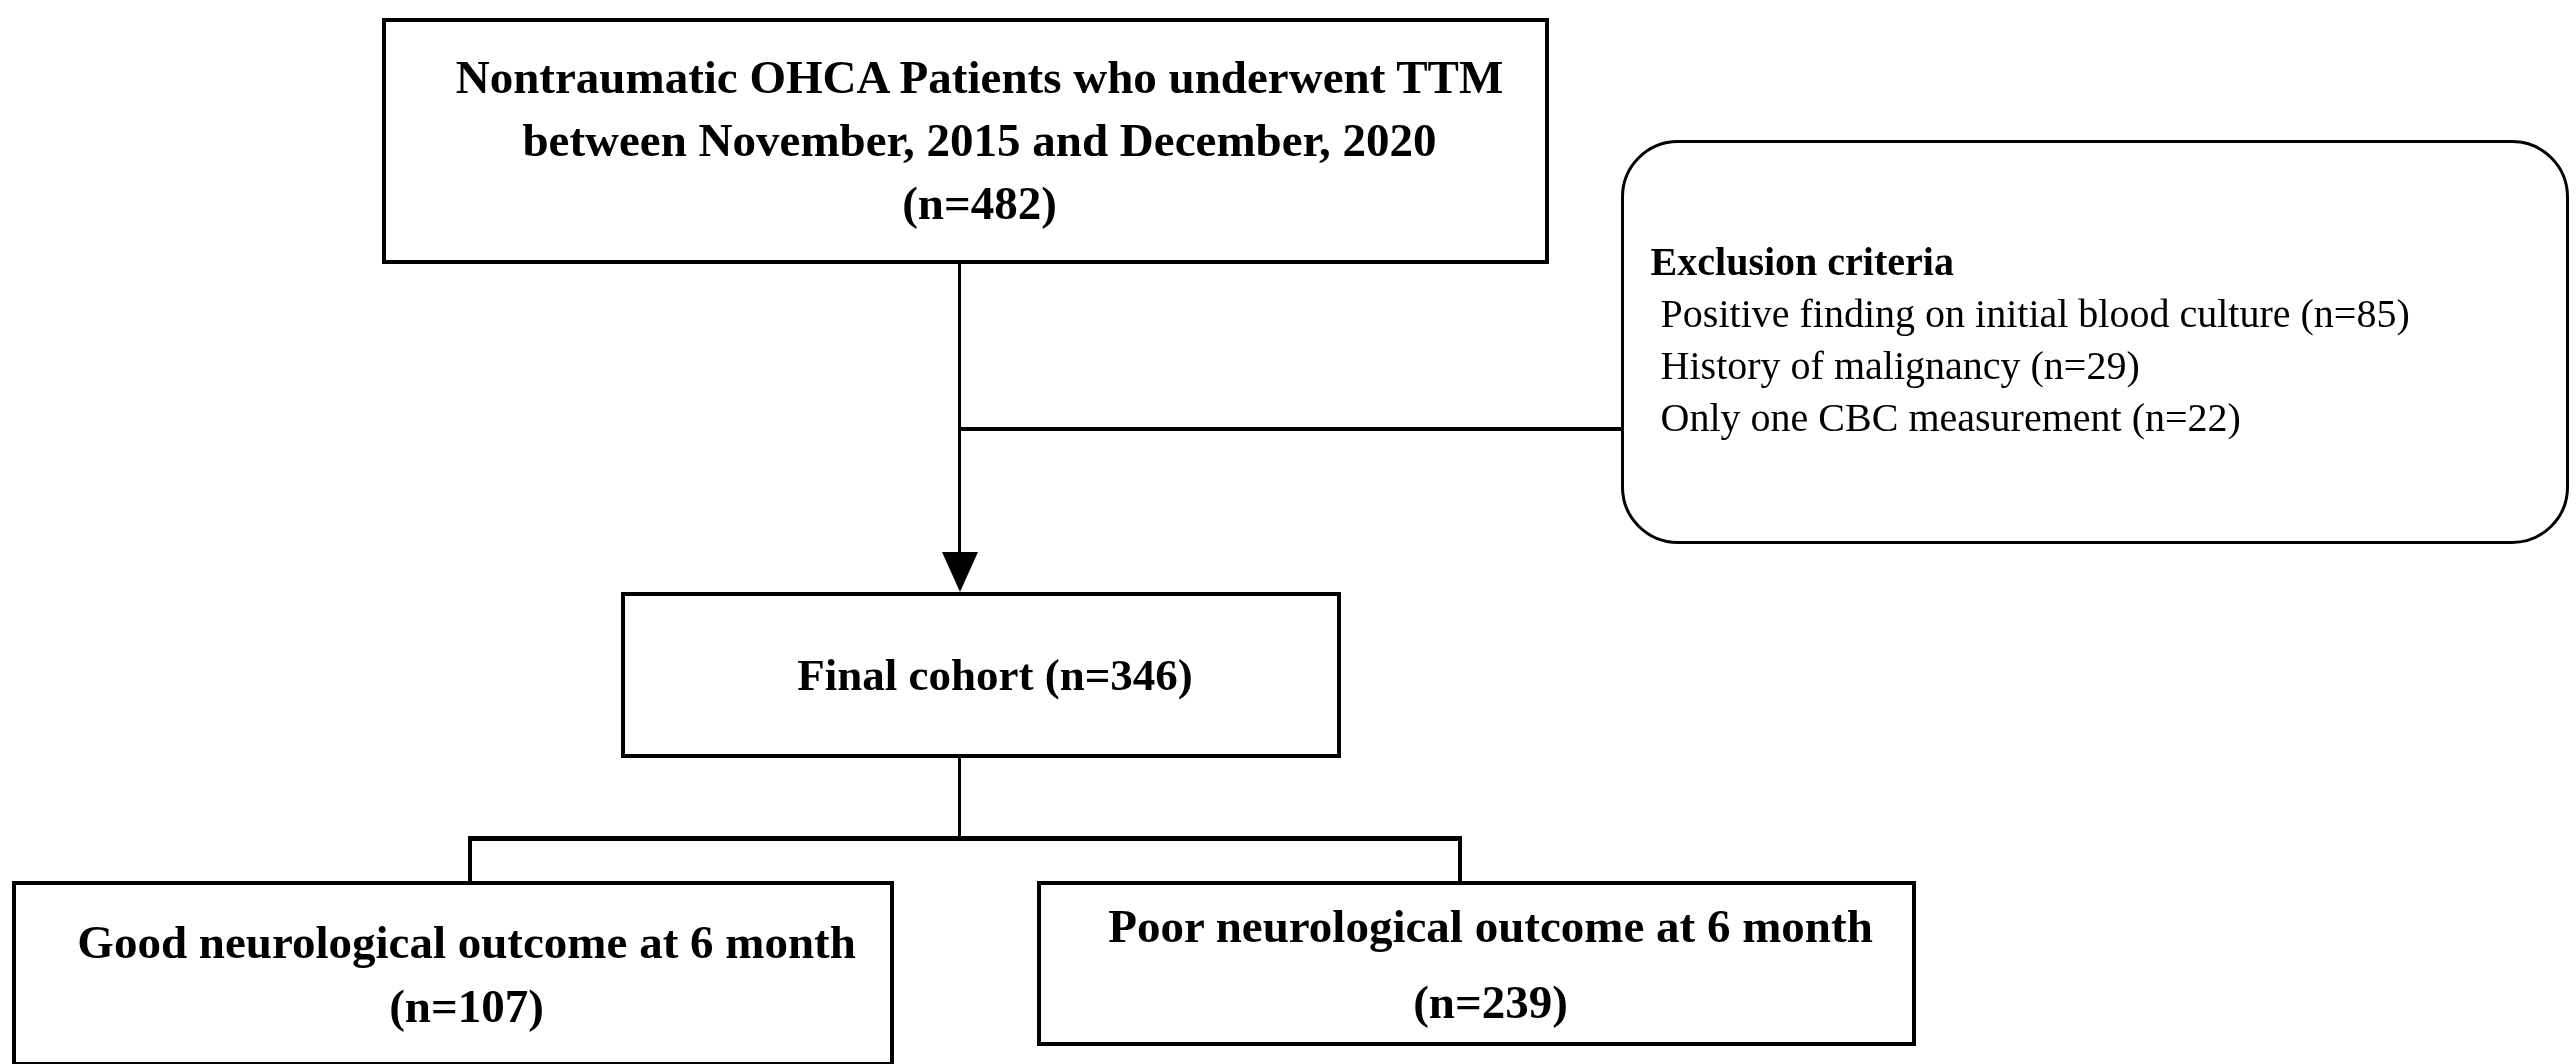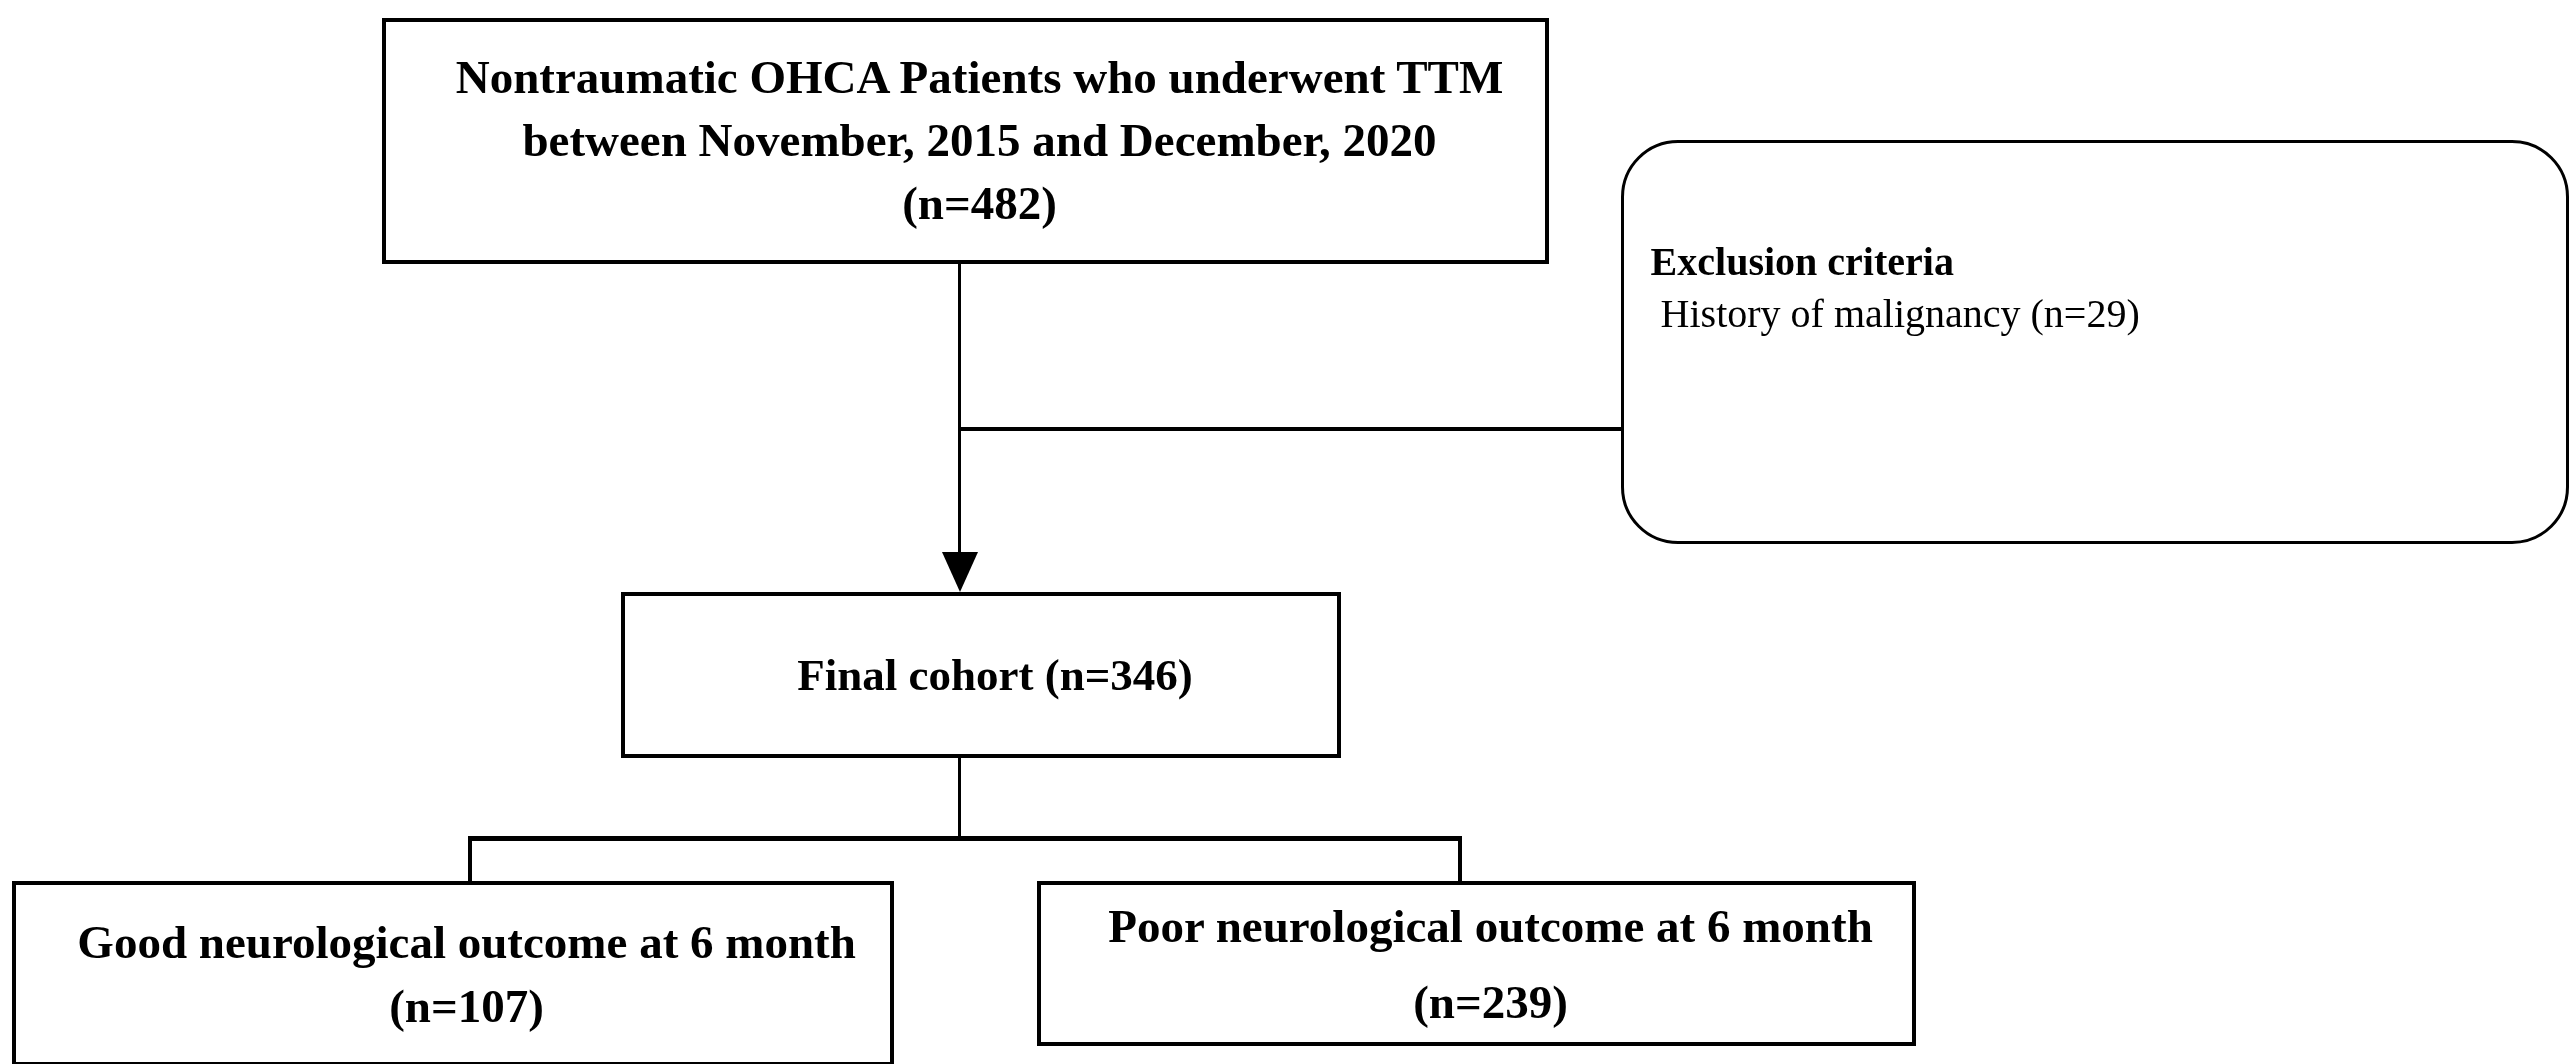--- a/index.html
+++ b/index.html
@@ -96,21 +96,23 @@
     <div>(n=482)</div>
   </div>
 
   <div class="line v-top"></div>
   <div class="arrow-down"></div>
 
   <div class="line h-excl"></div>
 
   <div class="box box-exclusion">
     <div class="excl-title">Exclusion criteria</div>
+    <div class="excl-item">Positive finding on initial blood culture (n=85)</div>
     <div class="excl-item">History of malignancy (n=29)</div>
+    <div class="excl-item">Only one CBC measurement (n=22)</div>
   </div>
 
   <div class="box box-final">
     <div>Final cohort (n=346)</div>
   </div>
 
   <div class="line v-final"></div>
   <div class="line h-branch"></div>
   <div class="line stub-left"></div>
   <div class="line stub-right"></div>

